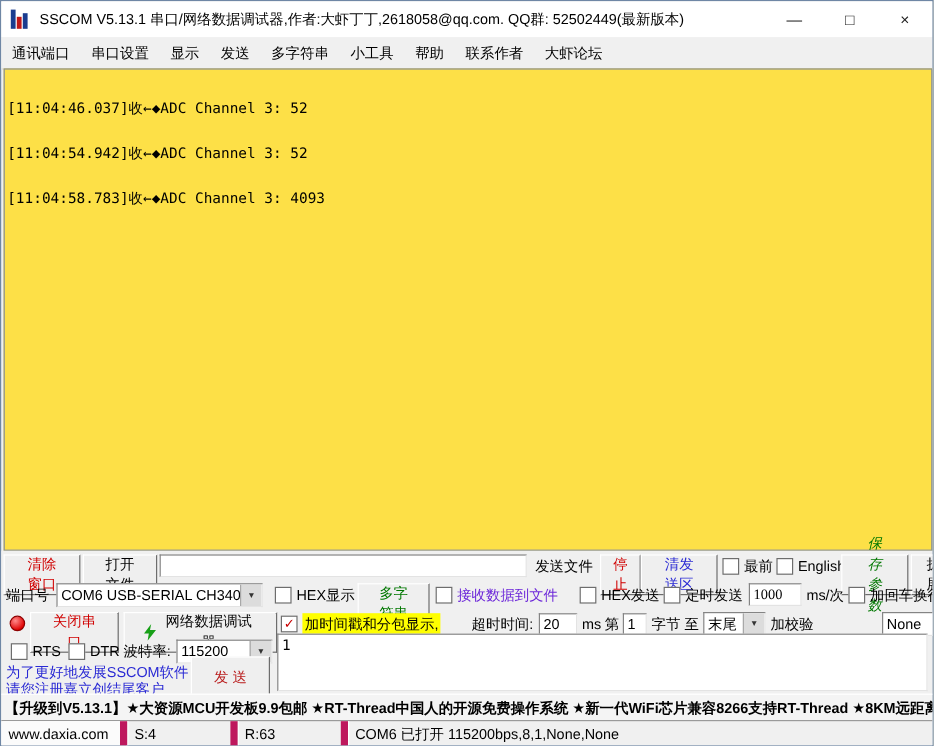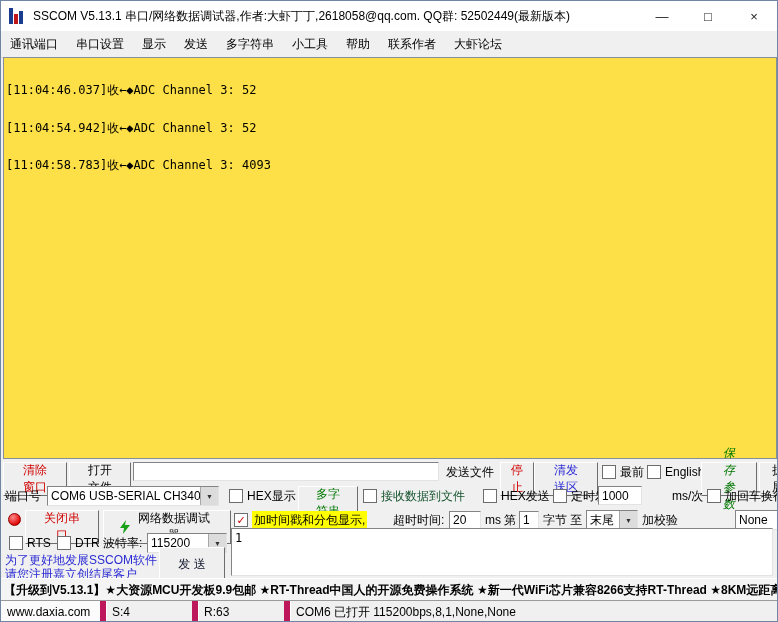--- a/index.html
+++ b/index.html
@@ -45,27 +45,27 @@
   .chk{gap:4px;white-space:nowrap;text-align:center;}
   .chk .box{width:12px;height:12px;background:#fff;border:1px solid #6d6d6d;flex:none;
             display:flex;align-items:center;justify-content:center;
             font-size:11px;font-weight:bold;color:#c80000;line-height:1;}
   .chk.checked .box::after{content:"✓";}
   .lab{white-space:nowrap;}
   .red{color:#d00000;}
   .blue{color:#2a2ad4;}
   .green{color:#007700;}
   .bold{font-weight:bold;}
-  .bluetext span:last-child{color:#14532d;}
+  .bluetext span:last-child{color:#6d28d9;}
   .hl{background:#ffff00;padding:1px 2px;}
   .indicator{position:absolute;width:13px;height:13px;border-radius:50%;
              background:radial-gradient(circle at 35% 30%,#ff8a8a,#df0000 75%);
              border:1px solid #8d0000;box-sizing:border-box;}
   .bolt{margin-right:4px;flex:none;}
-  .send-btn{font-size:14px;font-weight:bold;color:#0f172a;}
+  .send-btn{font-size:14px;font-weight:bold;color:#b91c1c;}
   .promo{position:absolute;color:#2a2ad4;font-size:12px;white-space:nowrap;}
   .sendbox{position:absolute;left:230px;top:69px;width:542px;height:48px;resize:none;
            background:#fff;border:1px solid;border-color:#848484 #e3e3e3 #e3e3e3 #848484;
            box-sizing:border-box;font-family:"DejaVu Sans Mono","Liberation Mono",monospace;
            font-size:12px;padding:2px 3px;outline:none;}
   
   .adbar{position:absolute;left:0;top:577px;width:778px;height:22px;line-height:22px;
          font-weight:bold;font-size:12px;white-space:nowrap;overflow:hidden;
          padding-left:3px;box-sizing:border-box;background:#f4f4f4;border-top:1px solid #ffffff;}
   
@@ -149,21 +149,21 @@
       <span>接收数据到文件</span>
     </label>
     <label class="ctl chk" style="left:482px;top:27px;">
       <span class="box"></span>
       <span>HEX发送</span>
     </label>
     <label class="ctl chk" style="left:552px;top:27px;">
       <span class="box"></span>
       <span>定时发送</span>
     </label>
-    <input class="ctl inp" style="left: 597px; top: 27px; width: 44px; height: 19px;" value="1000">
+    <input class="ctl inp" style="left: 623px; top: 27px; width: 44px; height: 19px; font-family: Liberation Serif, serif;" value="1000">
     <span class="ctl lab" style="left:671px;top:27px;">ms/次</span>
     <label class="ctl chk" style="left:706px;top:27px;">
       <span class="box"></span>
       <span>加回车换行</span>
     </label>
 
     <span class="indicator" style="left:7px;top:54px;"></span>
     <button class="ctl btn red bold" style="left:24px;top:51px;width:74px;">关闭串口</button>
     <button class="ctl btn" style="left:102px;top:51px;width:128px;">
       <svg class="bolt" width="10" height="14" viewBox="0 0 10 14">

